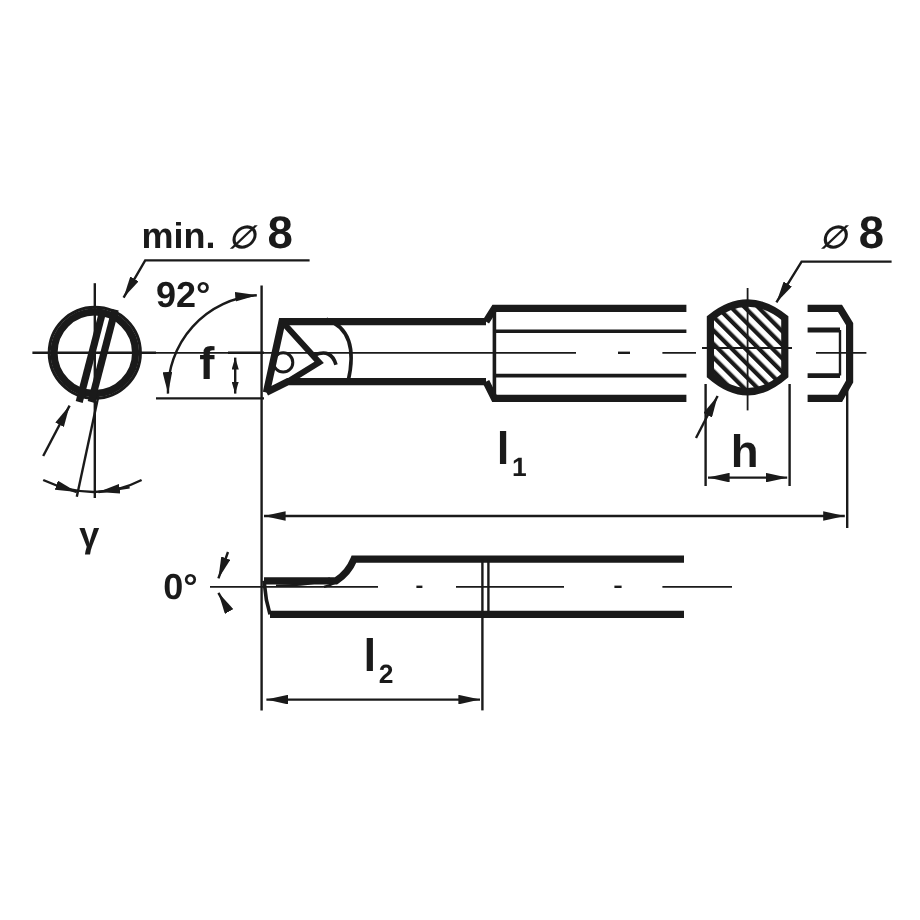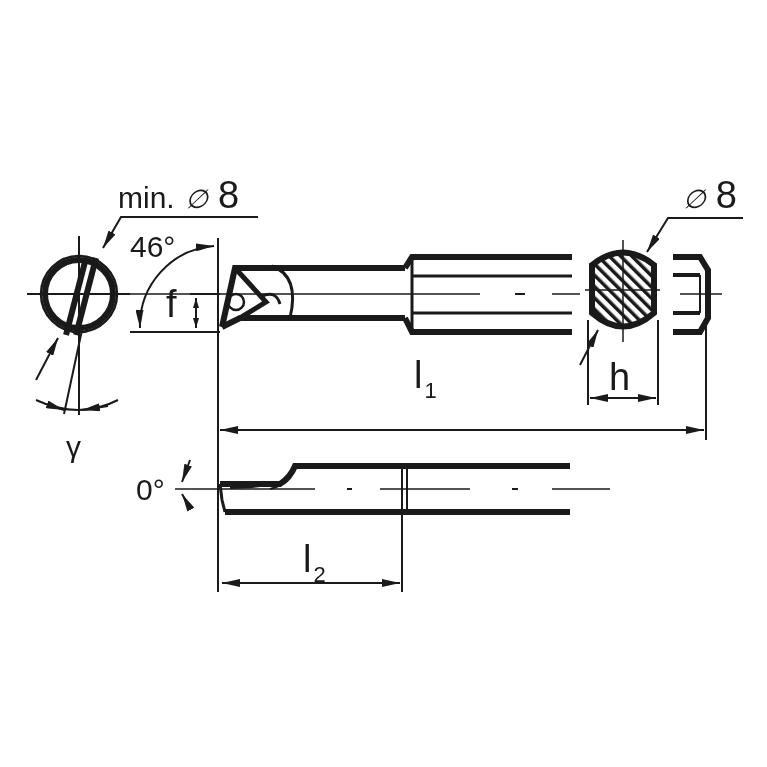--- a/index.html
+++ b/index.html
@@ -1,18 +1,18 @@
 <!DOCTYPE html>
 <html><head>
 <meta charset="utf-8">
 <style>
   html, body { margin: 0; padding: 0; background: #ffffff; }
   body { width: 767px; height: 767px; position: relative; overflow: hidden; font-family: "Liberation Sans", sans-serif; }
   svg { position: absolute; left: 0; top: 0; }
-  .lbl { position: absolute; color: #1a1a1a; font-family: "Liberation Sans", sans-serif; line-height: 1; white-space: nowrap; }
+  .lbl { position: absolute; color: #1a1a1a; font-family: "Liberation Sans", sans-serif; line-height: 1; white-space: nowrap; font-weight: bold; }
   .big { font-size: 38px; }
   .med { font-size: 30px; }
   .sub { font-size: 22px; position: relative; top: 10px; margin-left: 2px; }
   .phi { font-style: italic; font-size: 26px; margin-right: 10px; }
 </style>
 </head>
 <body>
 
 <svg width="767" height="767" viewBox="0 0 767 767">
   <defs>
@@ -117,26 +117,26 @@
 
 <div class="lbl big" style="left:118px; top:176px;">
   <span class="med">min.</span>
   <span class="phi">∅</span><span>8</span>
 </div>
 
 <div class="lbl big" style="left:683px; top:176px;">
   <span class="phi">∅</span><span>8</span>
 </div>
 
-<div class="lbl med" style="left:130px; top:232px;">46°</div>
+<div class="lbl med" style="left:130px; top:232px;">92°</div>
 <div class="lbl big" style="left:166px; top:285px;">f</div>
 <div class="lbl med" style="left:66px; top:432px;">γ</div>
 <div class="lbl big" style="left:609px; top:358px;">h</div>
 
 <div class="lbl big" style="left:414px; top:356px;">
   <span>l</span><span class="sub">1</span>
 </div>
 
 <div class="lbl med" style="left:136px; top:475px;">0°</div>
 
-<div class="lbl big" style="left:303px; top:540px;text-align:center;">
+<div class="lbl big" style="left:303px; top:528px;text-align:center;">
   <span>l</span><span class="sub">2</span>
 </div>
 
 </body></html>

